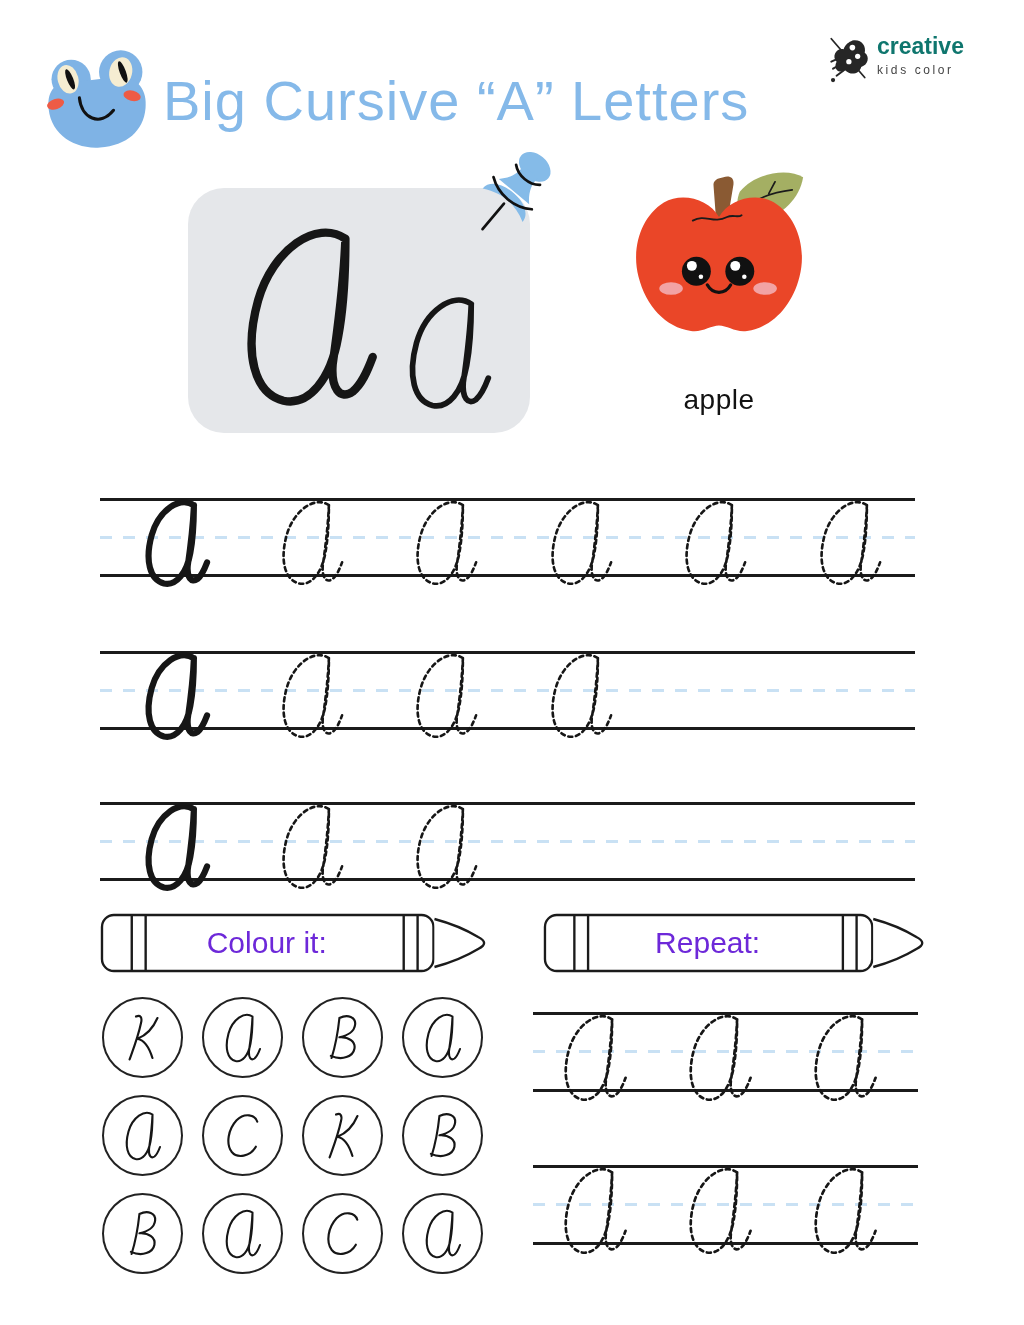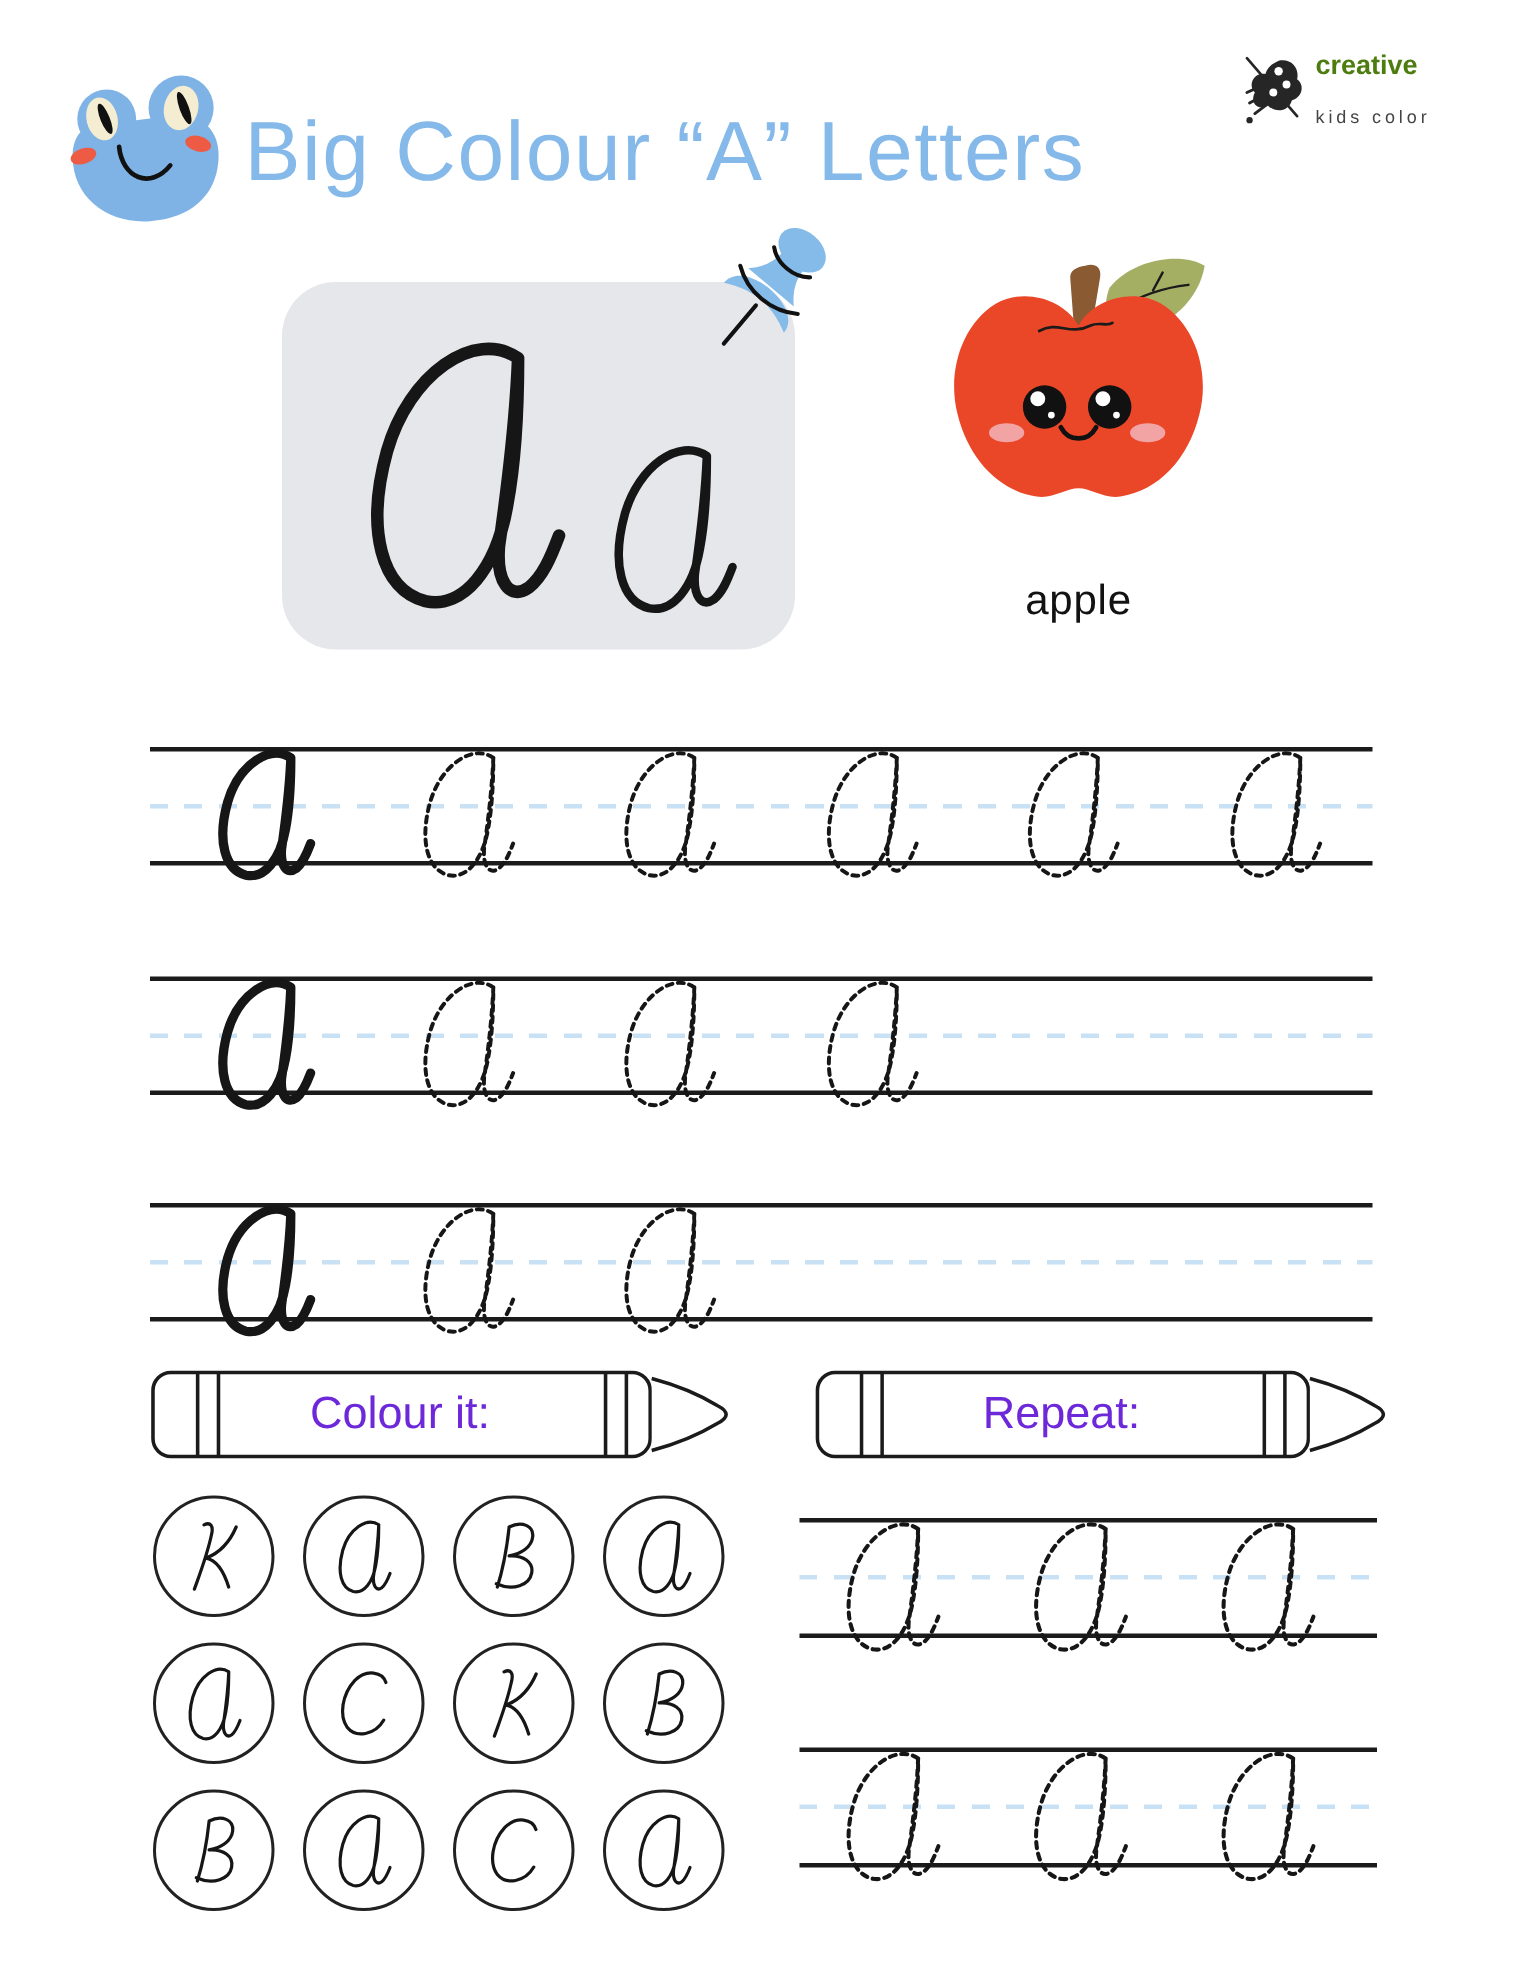--- a/index.html
+++ b/index.html
@@ -10,22 +10,22 @@
   *{margin:0;padding:0;box-sizing:border-box}
   html,body{background:#fff}
   body{width:1024px;height:1325px;position:relative;font-family:"Liberation Sans",sans-serif;overflow:hidden}
   svg{overflow:visible;display:block}
 
   .frog{position:absolute;left:36px;top:50px;width:124px;height:104px}
   .title{position:absolute;left:163px;top:68px;font-size:56px;font-weight:300;
          letter-spacing:1px;color:var(--title-blue);white-space:nowrap}
   .logo{position:absolute;left:826px;top:34px;display:flex;gap:7px;align-items:flex-start}
   .logo-icon{width:44px;height:50px}
-  .logo-l1{font-size:18px;font-weight:bold;color:#4d7c0f;line-height:1.05}
-  .logo-l2{font-size:12px;letter-spacing:2.6px;color:#444;margin-top:18px}
+  .logo-l1{font-size:23px;font-weight:bold;color:#0f766e;line-height:1.05}
+  .logo-l2{font-size:12px;letter-spacing:2.6px;color:#444;margin-top:5px}
 
   .flashcard{position:absolute;left:188px;top:188px;width:342px;height:245px;
              background:var(--card-gray);border-radius:36px}
   .fc-cap{position:absolute;left:50px;top:38px}
   .fc-low{position:absolute;left:216px;top:108px}
   .pin{position:absolute;left:472px;top:144px;width:80px;height:100px;transform:rotate(40deg)}
 
   .apple-fig{position:absolute;left:612px;top:170px;width:214px;text-align:center}
   .apple-fig svg{margin:0 auto}
   .apple-word{font-size:28px;color:#121212;margin-top:6px;letter-spacing:.5px}
@@ -61,21 +61,21 @@
     <path d="M12 52 C12 34 26 26 44 30 L76 26 C98 24 108 38 106 56 C104 78 88 92 62 94 C36 96 12 80 12 52 Z" fill="var(--frog-blue)"></path>
     <ellipse cx="31" cy="28" rx="10" ry="14" fill="#F5EDD2" transform="rotate(-14 31 28)"></ellipse>
     <ellipse cx="33" cy="28" rx="3" ry="10.5" fill="#111" transform="rotate(-22 33 28)"></ellipse>
     <ellipse cx="82" cy="21" rx="11" ry="14.5" fill="#F5EDD2" transform="rotate(14 82 21)"></ellipse>
     <ellipse cx="84" cy="21" rx="3" ry="11" fill="#111" transform="rotate(-20 84 21)"></ellipse>
     <ellipse cx="19" cy="52" rx="8.5" ry="5" fill="var(--cheek-red)" transform="rotate(-18 19 52)"></ellipse>
     <ellipse cx="93" cy="44" rx="8.5" ry="5" fill="var(--cheek-red)" transform="rotate(14 93 44)"></ellipse>
     <path d="M42 46 C44 66 62 74 75 58" fill="none" stroke="#111" stroke-width="3" stroke-linecap="round"></path>
   </svg>
 
-  <h1 class="title">Big Colour “A” Letters</h1>
+  <h1 class="title">Big Cursive “A” Letters</h1>
 
   <div class="logo">
     <svg class="logo-icon" viewBox="0 0 50 54">
       <path d="M6 4 L44 48" stroke="#262626" stroke-width="2" stroke-linecap="round"></path>
       <path d="M30 6 C40 4 46 12 44 20 C50 24 48 34 40 36 C38 44 28 46 22 40 C14 44 8 38 12 30 C6 24 12 14 20 16 C22 10 26 8 30 6 Z" fill="#262626"></path>
       <circle cx="30" cy="14" r="3.2" fill="#fff"></circle>
       <circle cx="36" cy="24" r="3" fill="#fff"></circle>
       <circle cx="26" cy="30" r="3" fill="#fff"></circle>
       <path d="M6 30 L15 26 M8 38 L17 33 M12 46 L20 40" stroke="#262626" stroke-width="2.2" stroke-linecap="round"></path>
       <circle cx="8" cy="51" r="2.4" fill="#262626"></circle>

